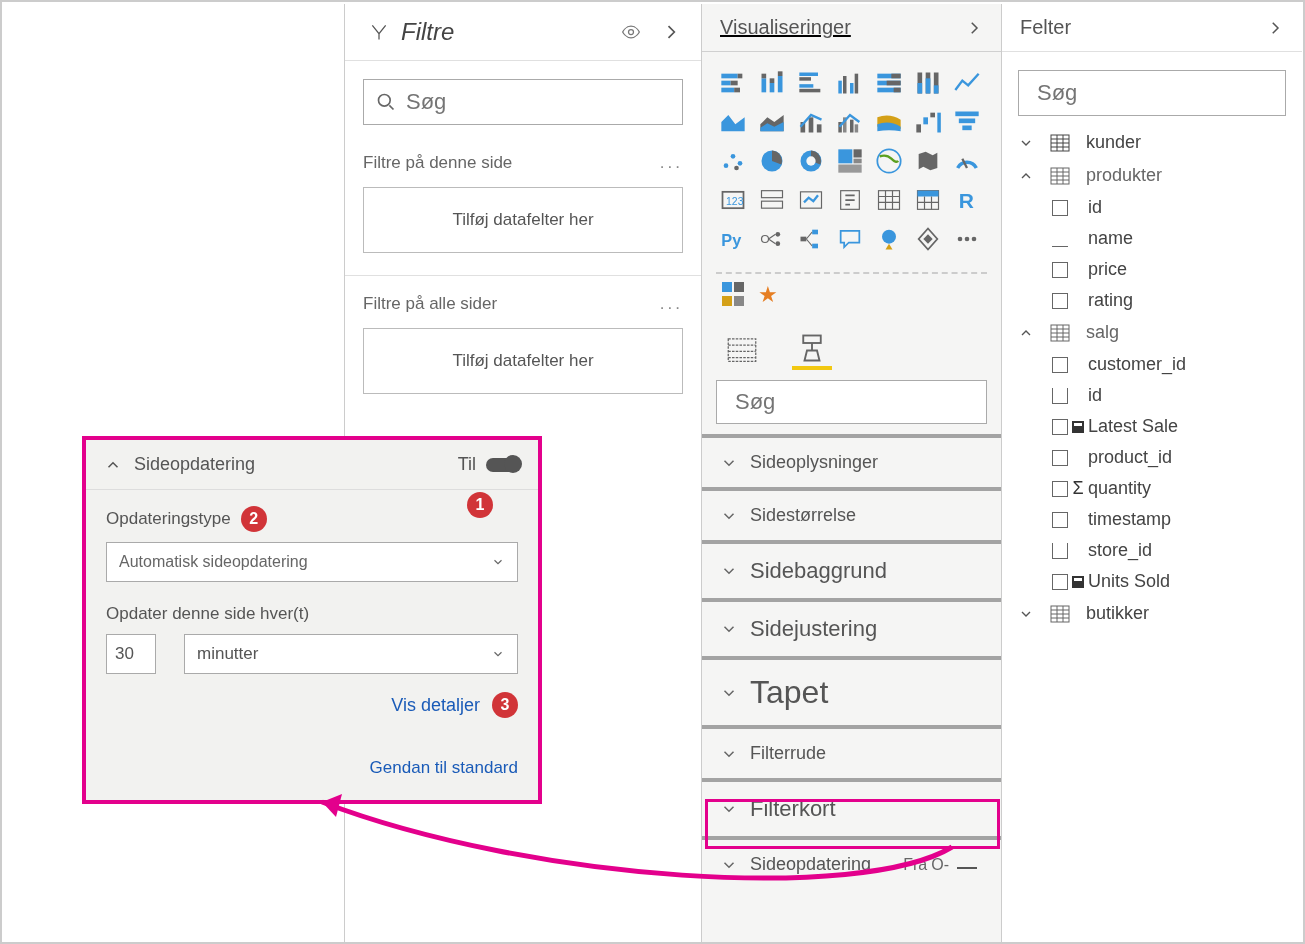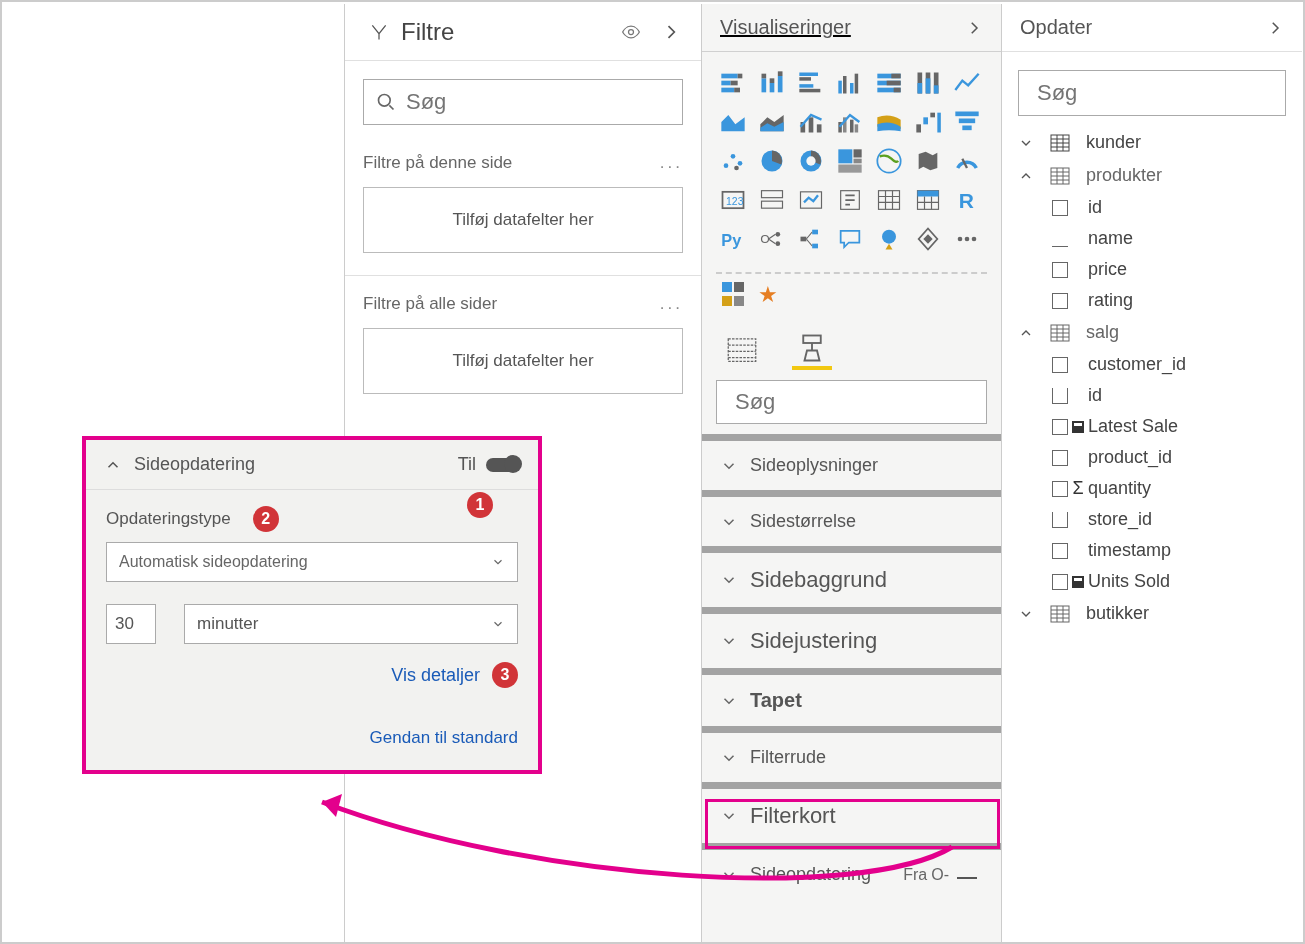--- a/index.html
+++ b/index.html
@@ -2,21 +2,21 @@
 <html><head>
 <meta charset="utf-8">
 <style>
   * { box-sizing: border-box; margin: 0; padding: 0; font-family: "Segoe UI", Arial, sans-serif; }
   body { width: 1305px; height: 944px; background: #fff; position: relative; border: 2px solid #ccc; overflow: hidden; }
   
   .canvas-area { position: absolute; left: 2px; top: 2px; width: 340px; height: 870px; background: #fff; }
   
   
   .filters-panel { position: absolute; left: 342px; top: 2px; width: 358px; height: 940px; border-left: 1px solid #ccc; border-right: 1px solid #ccc; background: #fff; }
-  .filters-header { display: flex; align-items: center; padding: 14px 20px 14px 24px; border-bottom: 1px solid #e0e0e0; }
+  .filters-header { display: flex; align-items: center; padding: 14px 20px 14px 24px; border-bottom: 1px solid #e0e0e0; font-style: italic; }
   .filters-title { font-size: 24px; color: #444; flex: 1; padding-left: 4px; }
   .filters-header-icons { display: flex; gap: 20px; color: #666; }
   .filters-header svg { width: 20px; height: 20px; }
   .y-icon { width: 24px; height: 24px; margin-right: 8px; }
   
   .search-box { margin: 18px 18px 10px 18px; border: 1px solid #aaa; display: flex; align-items: center; height: 46px; padding: 0 12px; }
   .search-box svg { width: 20px; height: 20px; color: #666; flex-shrink: 0; }
   .search-box input { border: none; outline: none; font-size: 22px; color: #888; margin-left: 10px; flex: 1; background: transparent; }
   
   .filter-section { padding: 18px 18px 22px 18px; border-bottom: 1px solid #e0e0e0; }
@@ -38,21 +38,21 @@
   .viz-squares span { width: 10px; height: 10px; }
   
   .viz-tabs { display: flex; padding: 12px 20px 0 20px; gap: 30px; border-bottom: 0; }
   .viz-tab { width: 40px; height: 40px; display: flex; align-items: center; justify-content: center; }
   .viz-tab.active { border-bottom: 4px solid #f2c811; }
   
   .viz-search { margin: 10px 14px; border: 1px solid #aaa; display: flex; align-items: center; height: 44px; padding: 0 10px; background: #fff; }
   .viz-search svg { width: 20px; height: 20px; color: #666; }
   .viz-search input { border: none; outline: none; font-size: 22px; color: #888; margin-left: 8px; flex: 1; background: transparent; }
   
-  .accordion-item { padding: 14px 18px; border-top: 7px solid #a3a3a3; display: flex; align-items: center; color: #555; font-size: 18px; cursor: pointer; }
+  .accordion-item { padding: 14px 18px; border-top: 4px solid #a3a3a3; display: flex; align-items: center; color: #555; font-size: 18px; cursor: pointer; }
   .accordion-item.large { font-size: 22px; }
   .accordion-item svg.chev { width: 18px; height: 18px; margin-right: 12px; color: #666; flex-shrink: 0; }
   .accordion-item .extra { margin-left: auto; color: #666; font-size: 16px; }
   .accordion-item .toggle-off { width: 26px; display: flex; align-items: center; margin-left: 8px; }
   
   
   .fields-panel { position: absolute; left: 1000px; top: 2px; width: 300px; height: 940px; background: #fff; }
   .fields-header { display: flex; align-items: center; justify-content: space-between; padding: 12px 18px; border-bottom: 1px solid #e0e0e0; }
   .fields-title { font-size: 20px; color: #555; }
   .fields-search { margin: 18px 16px 10px 16px; border: 1px solid #aaa; display: flex; align-items: center; height: 46px; padding: 0 10px; }
@@ -71,21 +71,21 @@
   
   .callout { position: absolute; left: 80px; top: 434px; width: 460px; border: 4px solid #e3008c; background: #f2f2f0; }
   .callout-header { display: flex; align-items: center; padding: 14px 18px; border-bottom: 1px solid #ddd; }
   .callout-header svg.chev { width: 18px; height: 18px; margin-right: 12px; color: #555; transform: rotate(180deg); }
   .callout-header-title { flex: 1; color: #555; font-size: 18px; }
   .callout-header-state { color: #555; font-size: 18px; margin-right: 10px; }
   .toggle-on { width: 34px; height: 14px; background: #555; border-radius: 8px; position: relative; }
   .toggle-on::after { content: ""; position: absolute; right: -2px; top: -3px; width: 18px; height: 18px; background: #555; border-radius: 50%; }
   
   .callout-body { padding: 16px 20px 10px 20px; }
-  .callout-label { color: #555; font-size: 17px; margin-bottom: 10px; display: flex; align-items: center; gap: 22px; }
+  .callout-label { color: #555; font-size: 17px; margin-bottom: 10px; display: flex; align-items: center; gap: 10px; }
   .callout-select { width: 100%; height: 40px; border: 1px solid #aaa; background: #fff; padding: 0 12px; display: flex; align-items: center; justify-content: space-between; color: #666; font-size: 16px; margin-bottom: 22px; }
   .callout-row { display: flex; gap: 28px; margin-bottom: 18px; }
   .callout-input { width: 50px; height: 40px; border: 1px solid #aaa; background: #fff; padding: 0 8px; color: #555; font-size: 17px; display: flex; align-items: center; }
   .callout-select2 { flex: 1; height: 40px; border: 1px solid #aaa; background: #fff; padding: 0 12px; display: flex; align-items: center; justify-content: space-between; color: #555; font-size: 17px; }
   .callout-link { color: #1a5bb8; font-size: 18px; margin-bottom: 40px; display: flex; align-items: center; gap: 12px; justify-content: flex-end; }
   .callout-reset { text-align: right; color: #1a5bb8; font-size: 17px; padding-bottom: 12px; }
   
   .red-badge { width: 26px; height: 26px; background: #d13438; border-radius: 50%; color: #fff; font-size: 16px; font-weight: 600; display: inline-flex; align-items: center; justify-content: center; }
   .badge-1 { position: absolute; left: 465px; top: 490px; z-index: 10; }
   
@@ -452,21 +452,21 @@
         <path d="M6 9l6 6 6-6"></path>
       </svg>
     <span>Sidebaggrund</span>
   </div>
   <div class="accordion-item large">
     <svg class="chev" viewBox="0 0 24 24" fill="none" stroke="currentColor" stroke-width="2">
         <path d="M6 9l6 6 6-6"></path>
       </svg>
     <span>Sidejustering</span>
   </div>
-  <div class="accordion-item large" style="font-size:20px;font-weight:bold;">
+  <div class="accordion-item large" style="font-size:32px;">
     <svg class="chev" viewBox="0 0 24 24" fill="none" stroke="currentColor" stroke-width="2">
         <path d="M6 9l6 6 6-6"></path>
       </svg>
     <span>Tapet</span>
   </div>
   <div class="accordion-item">
     <svg class="chev" viewBox="0 0 24 24" fill="none" stroke="currentColor" stroke-width="2">
         <path d="M6 9l6 6 6-6"></path>
       </svg>
     <span>Filterrude</span>
@@ -485,21 +485,21 @@
     <span class="extra">Fra</span>
     <span class="extra" style="margin-left:4px;">O-</span>
     <span class="toggle-off">
         <span style="display:block;width:20px;height:2px;background:#555;margin-top:6px;"></span>
       </span>
   </div>
 </div>
 
 <div class="fields-panel">
   <div class="fields-header">
-    <span class="fields-title">Opdater</span>
+    <span class="fields-title">Felter</span>
     <svg width="18" height="18" viewBox="0 0 24 24" fill="none" stroke="#555" stroke-width="2">
         <path d="M9 5l7 7-7 7"></path>
       </svg>
   </div>
   <div class="fields-search">
     <svg viewBox="0 0 24 24" fill="none" stroke="#666" stroke-width="2">
         <circle cx="10" cy="10" r="7"></circle>
         <path d="M21 21l-5-5"></path>
       </svg>
     <input placeholder="Søg" style="">
@@ -580,28 +580,28 @@
       <span class="checkbox"></span>
       <span class="type-icon"></span>
       <span>product_id</span>
     </div>
   <div class="field-col">
       <span class="checkbox"></span>
       <span class="type-icon">Σ</span>
       <span>quantity</span>
     </div>
   <div class="field-col">
+      <span class="checkbox"></span>
+      <span class="type-icon"></span>
+      <span>timestamp</span>
+    </div>
+  <div class="field-col">
       <span class="checkbox" style="border-top:none;"></span>
       <span class="type-icon"></span>
       <span>store_id</span>
-    </div>
-  <div class="field-col">
-      <span class="checkbox"></span>
-      <span class="type-icon"></span>
-      <span>timestamp</span>
     </div>
   <div class="field-col">
       <span class="checkbox"></span>
       <span class="type-icon">
         <svg width="14" height="14" viewBox="0 0 14 14">
           <rect x="1" y="1" width="12" height="12" fill="#333"></rect>
           <rect x="3" y="3" width="8" height="3" fill="#fff"></rect>
         </svg>
       </span>
       <span>Units Sold</span>
@@ -632,20 +632,21 @@
     <div class="callout-label">
       <span>Opdateringstype</span>
       <span class="red-badge">2</span>
     </div>
     <div class="callout-select">
       <span>Automatisk sideopdatering</span>
       <svg width="14" height="14" viewBox="0 0 24 24" fill="none" stroke="#666" stroke-width="2">
           <path d="M6 9l6 6 6-6"></path>
         </svg>
     </div>
+    <div class="callout-label">Opdater denne side hver(t)</div>
     <div class="callout-row">
       <div class="callout-input">
           <span>30</span>
         </div>
       <div class="callout-select2">
         <span>minutter</span>
         <svg width="14" height="14" viewBox="0 0 24 24" fill="none" stroke="#666" stroke-width="2">
             <path d="M6 9l6 6 6-6"></path>
           </svg>
       </div>

